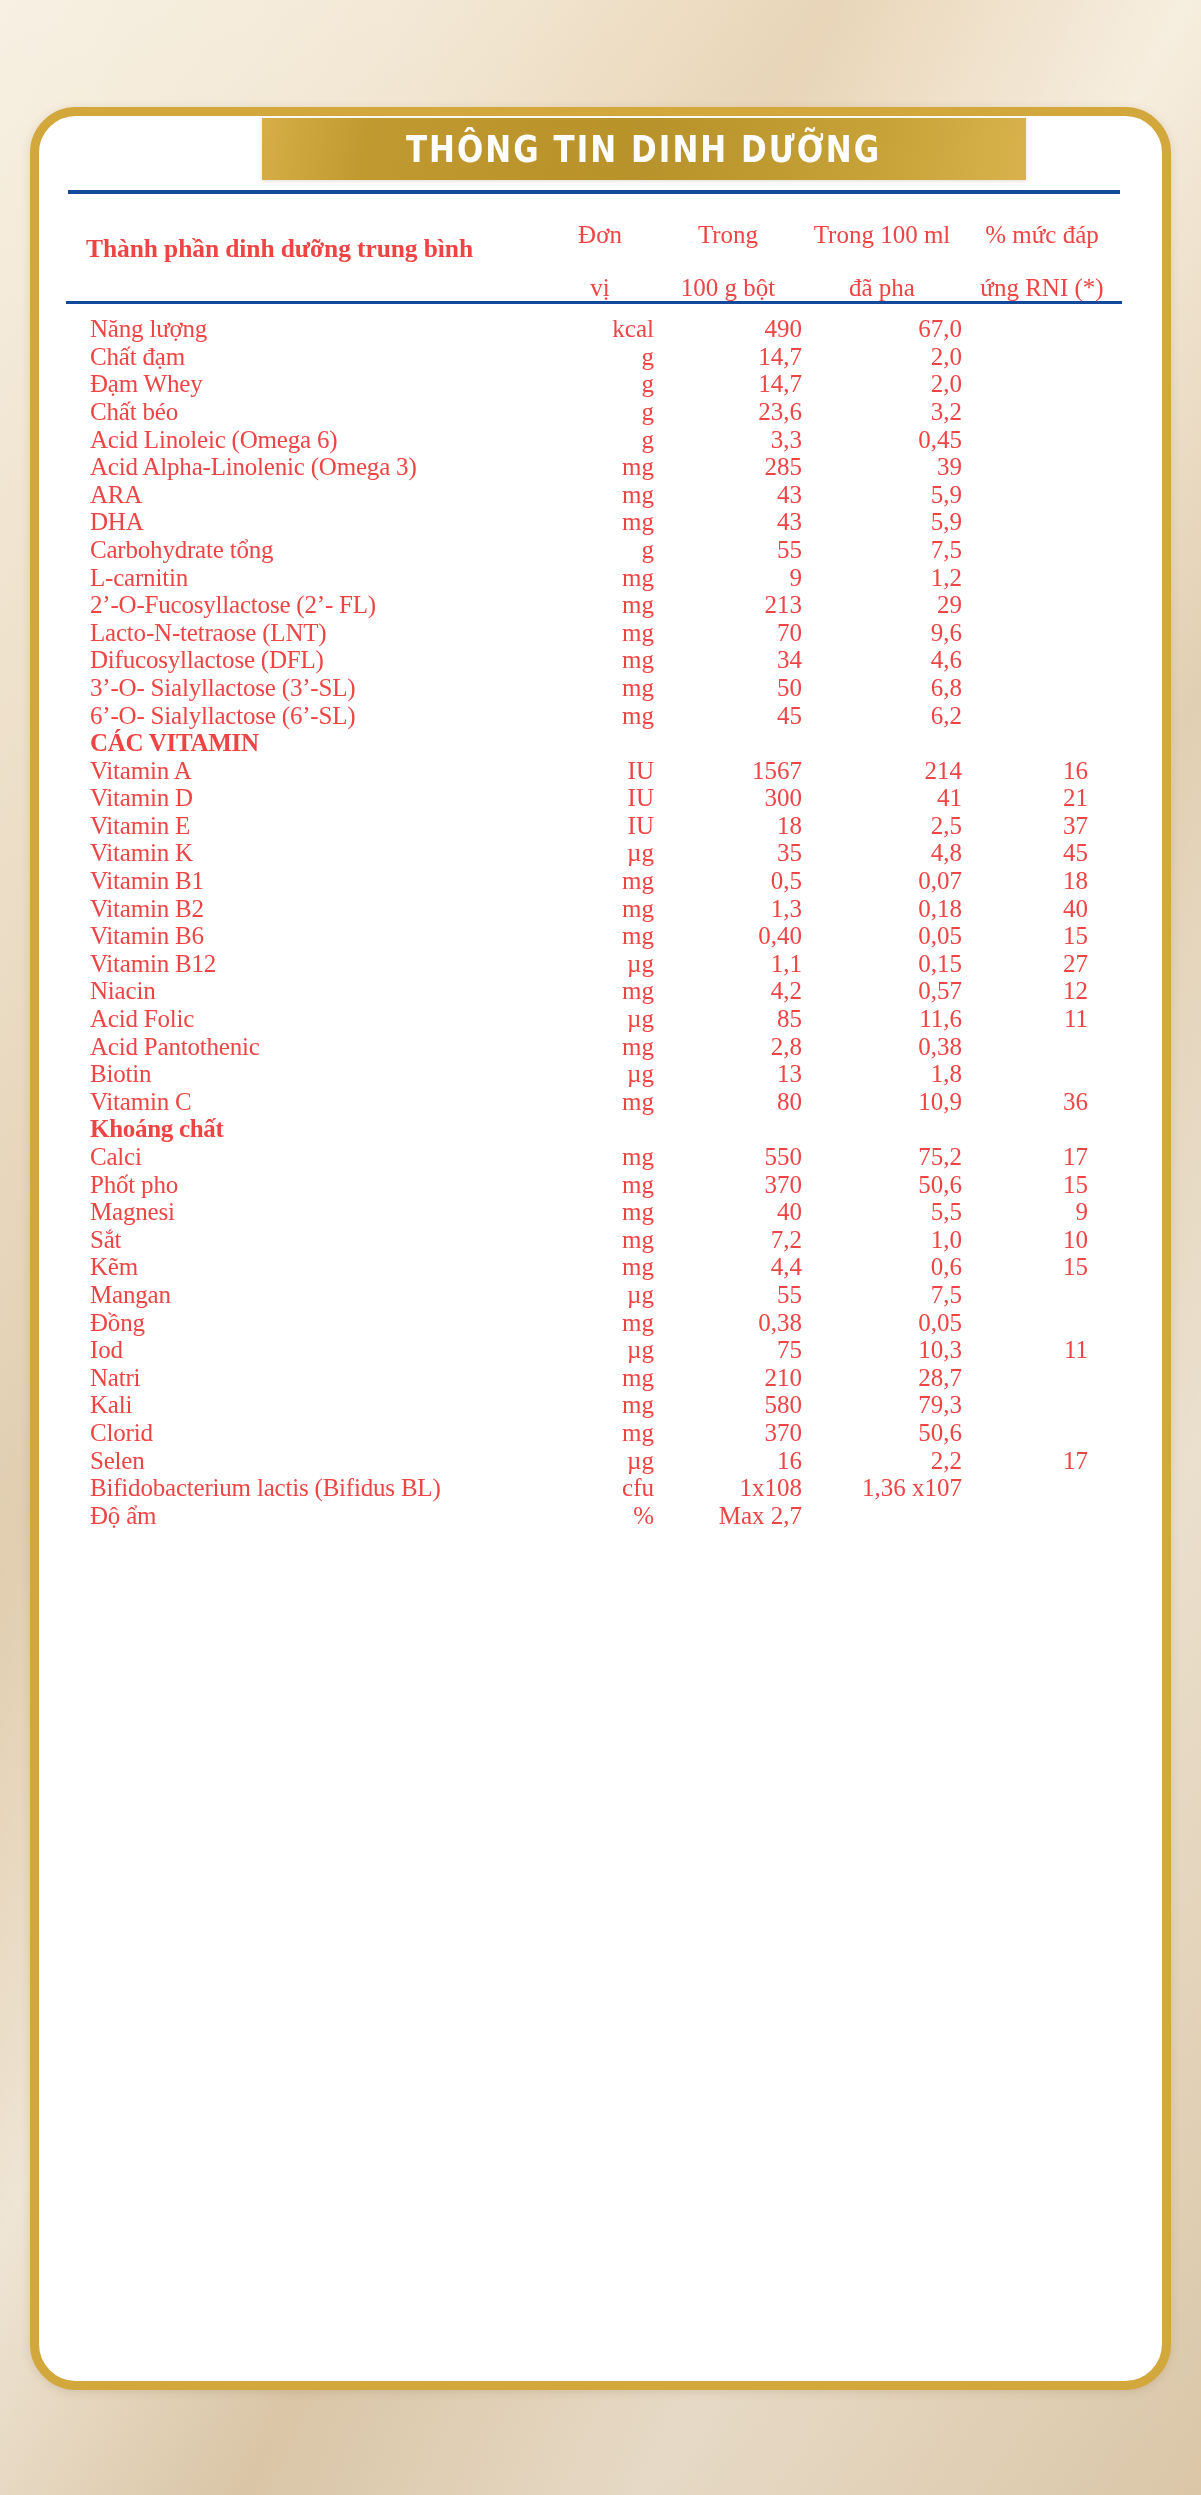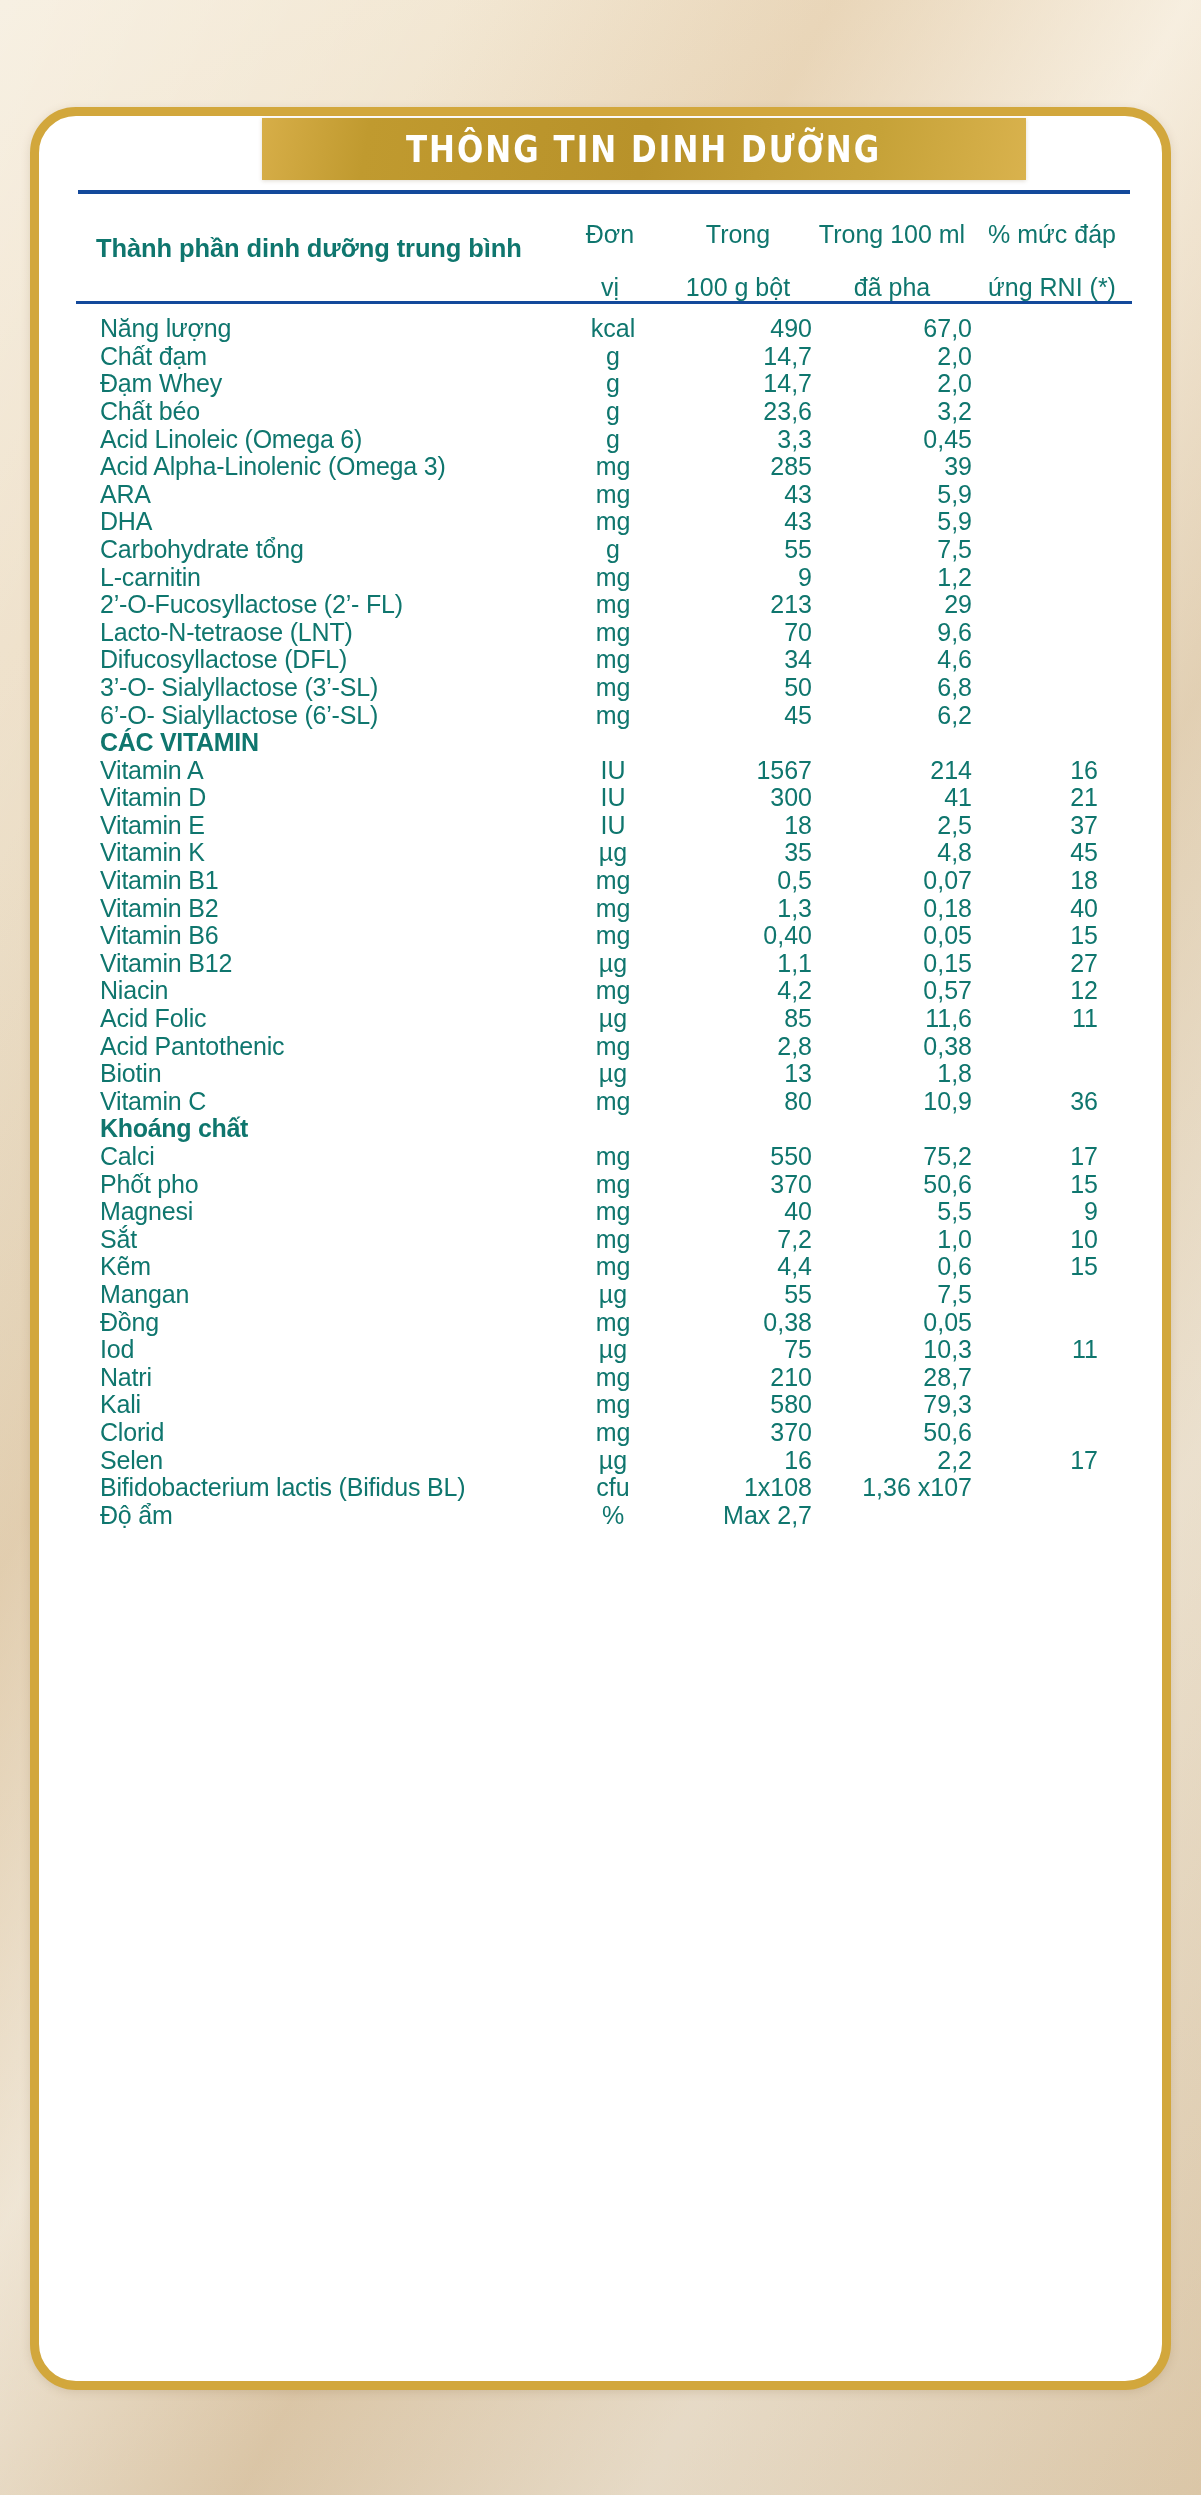--- a/index.html
+++ b/index.html
@@ -63,26 +63,26 @@
     font-weight: bold;
     font-size: 37px;
     letter-spacing: 2.2px;
     white-space: nowrap;
     transform: scaleX(0.93);
   }
 
   
   .table-wrap {
     position: absolute;
-    left: 76px;
+    left: 66px;
     top: 190px;
     width: 1068px;
     z-index: 6;
-    color: #0f766e;
-    font-family: Liberation Sans, sans-serif;
+    color: #ef4444;
+    font-family: Liberation Serif, serif;
   }
 
   .rule-top {
     height: 4px;
     background: #13499b;
     width: 1052px;
     margin-left: 2px;
   }
 
   table.nutri {
@@ -133,21 +133,21 @@
     background: #13499b;
   }
 
   
   tbody td.nm {
     text-align: left;
     padding-left: 24px;
     white-space: nowrap;
     letter-spacing: -0.2px;
   }
-  tbody td.un { text-align: center; padding-left: 6px; margin-top: 24px; }
+  tbody td.un { text-align: right; padding-left: 6px; margin-top: 24px; }
   tbody td.v1 { text-align: right; padding-left: 22px; }
   tbody td.v2 { text-align: right; padding-left: 14px; }
   tbody td.v3 { text-align: right; padding-right: 34px; }
 
   tr.section td.nm {
     font-weight: bold;
     letter-spacing: -0.3px;
   }
   tr.spacer td { height: 10px; line-height: 10px; font-size: 0; }
 </style>

